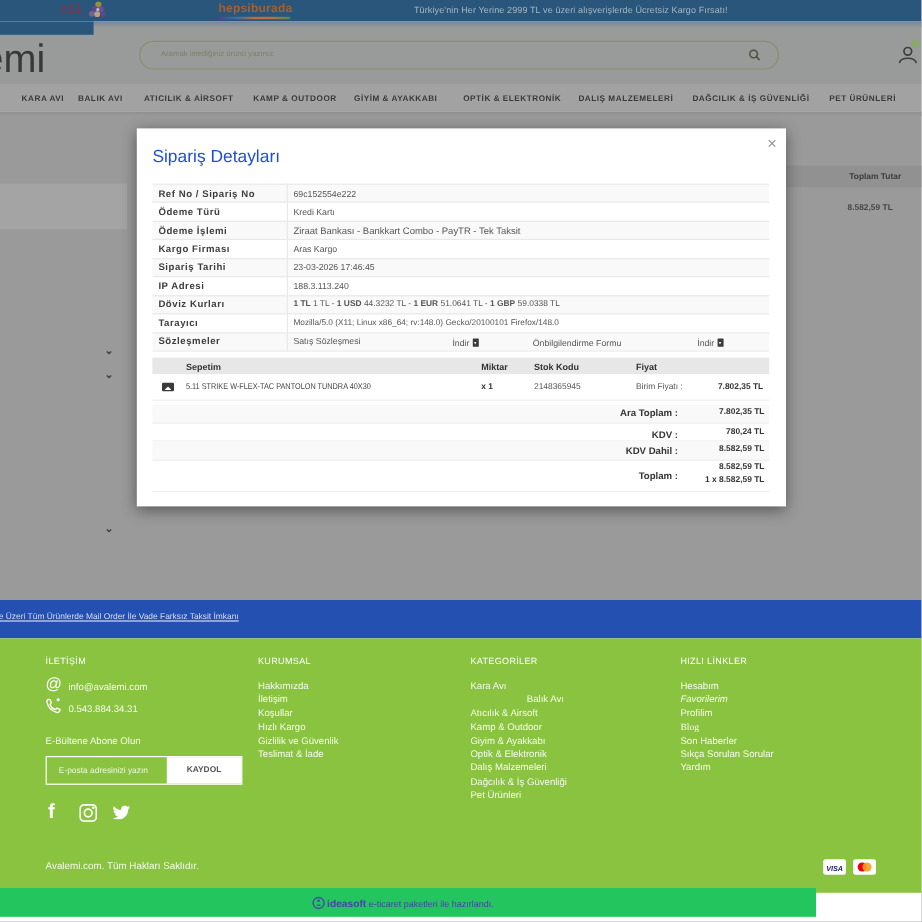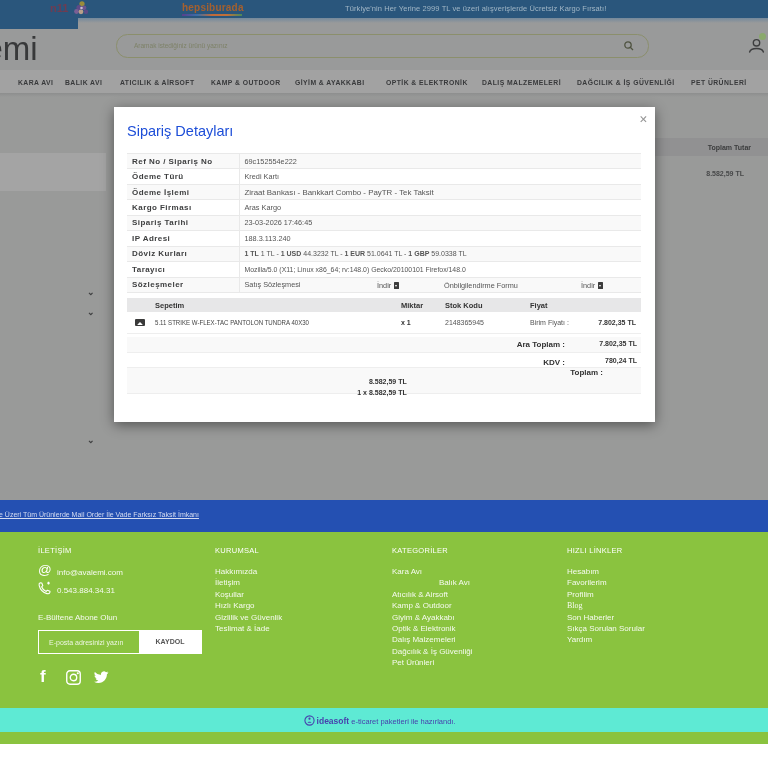--- a/index.html
+++ b/index.html
@@ -75,21 +75,21 @@
   .fh { position:absolute; font-size:7.5px; font-weight:normal; letter-spacing:0.3px; color:#fff; }
   .flink { position:absolute; font-size:8px; color:rgba(255,255,255,0.92); white-space:nowrap; }
   .fico { position:absolute; color:#fff; }
   .nl-box { position:absolute; left:38px; top:98px; width:164px; height:24px; border:1px solid #fff; background:transparent; }
   .nl-ph { position:absolute; left:10px; top:8px; font-size:7px; color:rgba(255,255,255,0.85); }
   .nl-btn { position:absolute; right:0; top:0; width:62px; height:22px; background:#fff; color:#555; font-size:7px; font-weight:bold; text-align:center; line-height:22px; }
   .copy { position:absolute; left:38px; top:185px; font-size:8.2px; color:rgba(255,255,255,0.9); }
   .card { position:absolute; top:184px; width:19px; height:13px; background:#fff; border-radius:2px; }
 
   
-  .ideasoft { left:0; top:708px; width:768px; height:24px; background:#5eead4; text-align:center; }
+  .ideasoft { left:0; top:740px; width:680px; height:24px; background:#22c55e; text-align:center; }
   .ideasoft .in { display:inline-block; margin-top:7px; margin-right:9px; font-size:7.5px; color:#4742ad; }
   .ideasoft b { font-size:8.5px; }
 </style>
 </head>
 <body>
   <div class="abs topbar">
     <div class="abs n11">n11</div>
     <div class="abs" style="left:72px;top:1px;width:18px;height:15px;">
       <svg width="19" height="15" viewBox="0 0 19 15">
         <circle cx="10" cy="2.8" r="2.6" fill="#9a8c3a"></circle>
@@ -210,21 +210,25 @@
     </div>
     <div class="abs totals">
       <div class="trow" style="height:15.5px;">
         <div class="tl">Ara Toplam :</div>
         <div class="tv">7.802,35 TL</div>
       </div>
       <div class="trow" style="height:15.5px;align-items:flex-end;">
         <div class="tl">KDV :</div>
         <div class="tv">780,24 TL</div>
       </div>
-      <div class="trow" style="height:26px;flex-direction:column;">
+      <div class="trow" style="height:15.5px;">
+        <div class="tl">KDV Dahil :</div>
+        <div class="tv">8.582,59 TL</div>
+      </div>
+      <div class="trow" style="height:26px;">
         <div class="tl">Toplam :</div>
         <div class="tv">8.582,59 TL<br>1 x 8.582,59 TL</div>
       </div>
     </div>
   </div>
 
   <div class="abs bluebar">
     <div class="abs bluelink">e Üzeri Tüm Ürünlerde Mail Order İle Vade Farksız Taksit İmkanı</div>
   </div>
 
@@ -267,21 +271,21 @@
     <div class="flink" style="left:392px;top:46.4px;padding-left:47px;">Balık Avı</div>
     <div class="flink" style="left:392px;top:57.8px;">Atıcılık &amp; Airsoft</div>
     <div class="flink" style="left:392px;top:69.2px;">Kamp &amp; Outdoor</div>
     <div class="flink" style="left:392px;top:80.6px;">Giyim &amp; Ayakkabı</div>
     <div class="flink" style="left:392px;top:92px;">Optik &amp; Elektronik</div>
     <div class="flink" style="left:392px;top:103.4px;">Dalış Malzemeleri</div>
     <div class="flink" style="left:392px;top:114.8px;">Dağcılık &amp; İş Güvenliği</div>
     <div class="flink" style="left:392px;top:126.2px;">Pet Ürünleri</div>
 
     <div class="flink" style="left:567px;top:35px;">Hesabım</div>
-    <div class="flink" style="left:567px;top:46.4px;">Favorilerim</div>
+    <div class="flink" style="left:567px;top:46.4px;font-style:italic;">Favorilerim</div>
     <div class="flink" style="left:567px;top:57.8px;">Profilim</div>
     <div class="flink" style="left:567px;top:69.2px;font-family:Liberation Serif, serif;">Blog</div>
     <div class="flink" style="left:567px;top:80.6px;">Son Haberler</div>
     <div class="flink" style="left:567px;top:92px;">Sıkça Sorulan Sorular</div>
     <div class="flink" style="left:567px;top:103.4px;">Yardım</div>
 
     <div class="copy">Avalemi.com. Tüm Hakları Saklıdır.</div>
     <div class="card" style="left:686px;"><svg width="19" height="13" viewBox="0 0 19 13">
         <text x="9.5" y="9.5" font-size="6" font-weight="bold" fill="#1a1f71" text-anchor="middle" font-family="Liberation Sans" font-style="italic">VISA</text>
       </svg></div>

